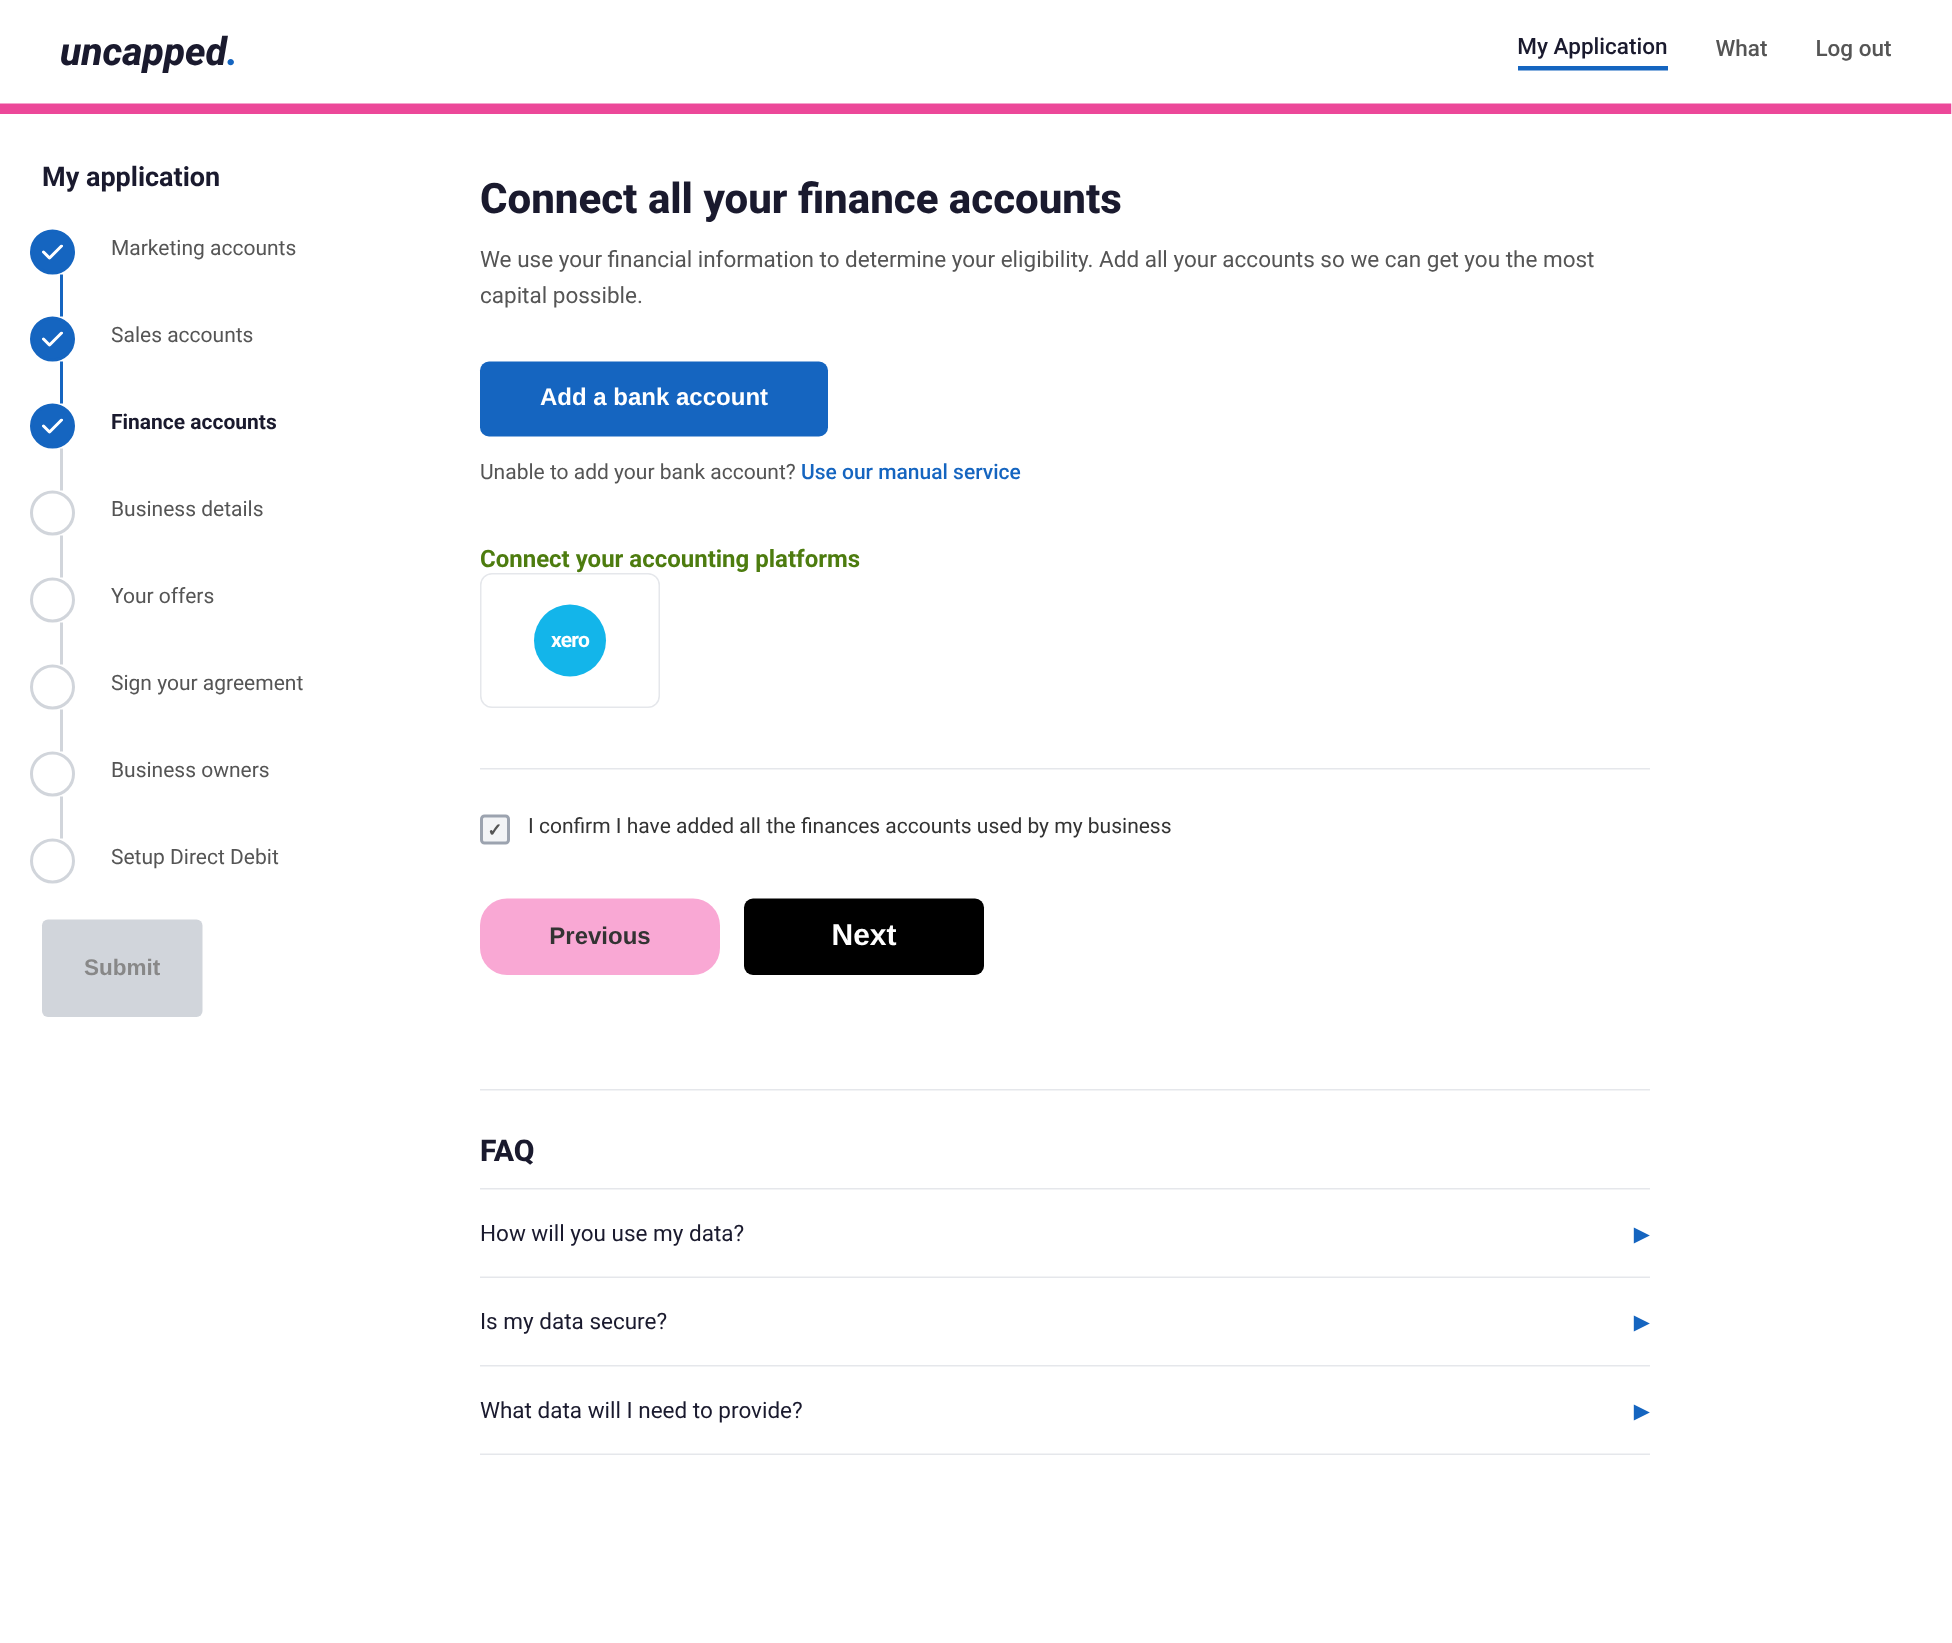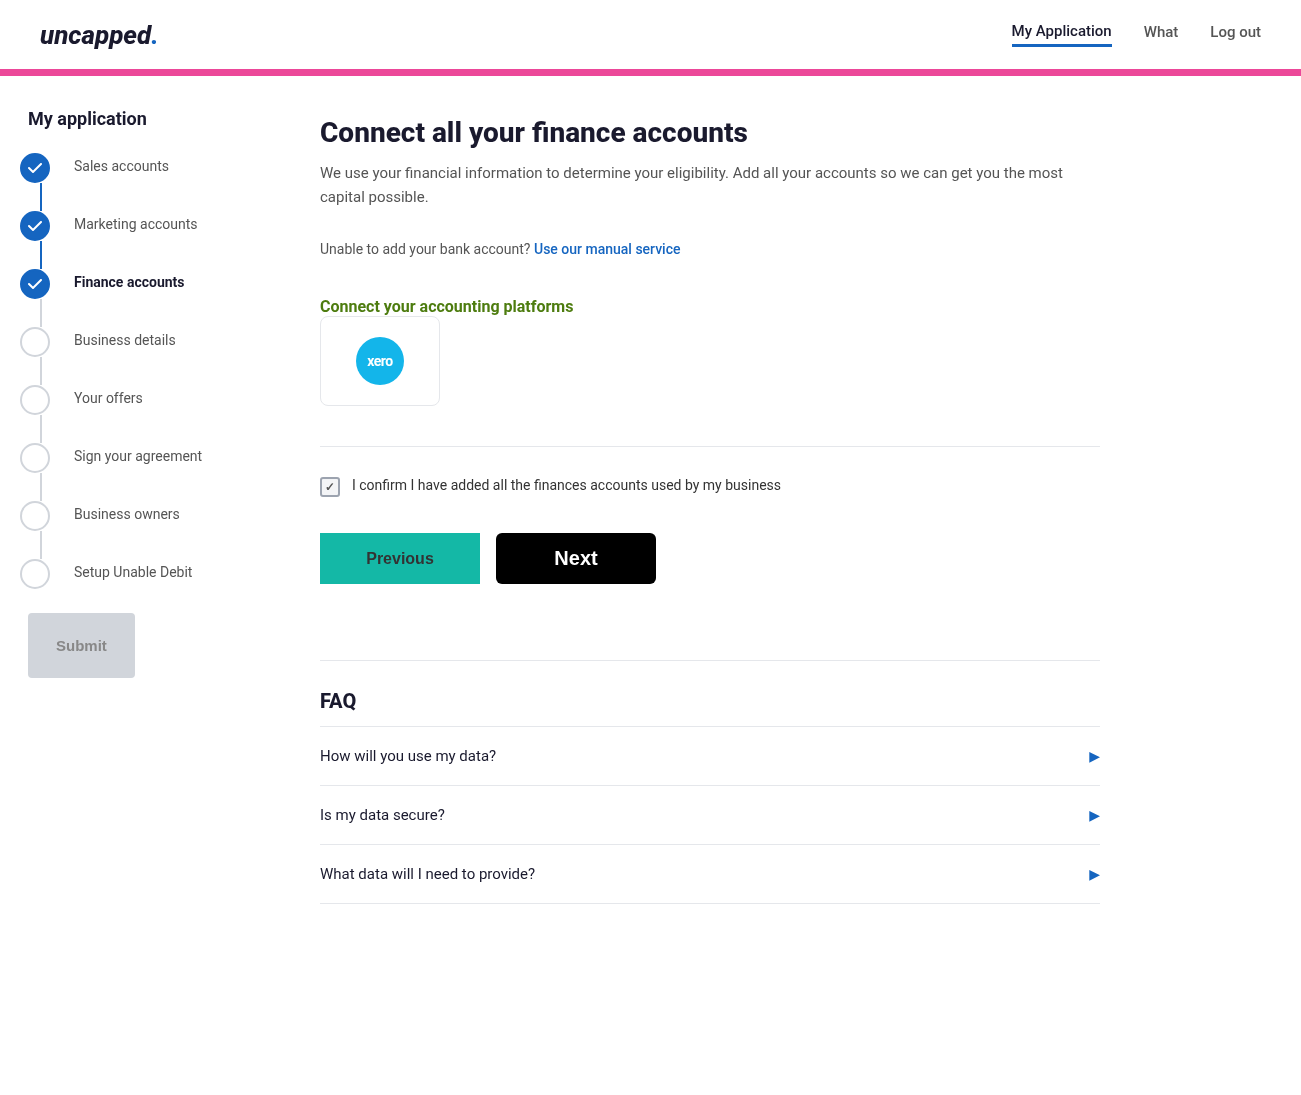--- a/index.html
+++ b/index.html
@@ -72,21 +72,21 @@
       color: #fff; font-size: 14px; font-weight: 700; letter-spacing: -0.5px;
     }
 
     .divider { border: none; border-top: 1px solid #e5e7eb; margin-bottom: 28px; }
 
     .confirm-row { display: flex; align-items: flex-start; gap: 12px; margin-bottom: 20px; }
     .confirm-text { font-size: 14px; color: #333; line-height: 1.5; }
 
     .nav-buttons { display: flex; gap: 16px; margin-bottom: 48px; }
     .btn-prev {
-      background: #14b8a6; color: #333; border: none; border-radius: 0;
+      background: #f9a8d4; color: #333; border: none; border-radius: 18px;
       padding: 14px 40px; font-size: 16px; font-weight: 700; cursor: pointer;
       min-width: 160px;
     }
     .btn-next {
       background: #000000; color: #fff; border: none; border-radius: 6px;
       padding: 14px 40px; font-size: 20px; font-weight: 700; cursor: pointer;
       min-width: 160px;
     }
 
     
@@ -132,33 +132,33 @@
 
       <li class="step-item">
         <div style="display:flex;flex-direction:column;align-items:center;margin-right:12px;">
           <div class="step-indicator done">
             <svg width="14" height="10" viewBox="0 0 14 10">
                 <polyline points="1,5 5,9 13,1" stroke="white" stroke-width="2" fill="none" stroke-linecap="round"></polyline>
               </svg>
           </div>
           <div style="width:2px;height:28px;background:#1565c0;"></div>
         </div>
-        <div class="step-label" style="padding-top:4px;">Sales accounts</div>
+        <div class="step-label" style="padding-top:4px;">Marketing accounts</div>
       </li>
 
       <li class="step-item">
         <div style="display:flex;flex-direction:column;align-items:center;margin-right:12px;">
           <div class="step-indicator done">
             <svg width="14" height="10" viewBox="0 0 14 10">
                 <polyline points="1,5 5,9 13,1" stroke="white" stroke-width="2" fill="none" stroke-linecap="round"></polyline>
               </svg>
           </div>
           <div style="width:2px;height:28px;background:#1565c0;"></div>
         </div>
-        <div class="step-label" style="padding-top:4px;">Marketing accounts</div>
+        <div class="step-label" style="padding-top:4px;">Sales accounts</div>
       </li>
 
       <li class="step-item">
         <div style="display:flex;flex-direction:column;align-items:center;margin-right:12px;">
           <div class="step-indicator active">
             <svg width="14" height="10" viewBox="0 0 14 10">
                 <polyline points="1,5 5,9 13,1" stroke="white" stroke-width="2" fill="none" stroke-linecap="round"></polyline>
               </svg>
           </div>
           <div style="width:2px;height:28px;background:#d1d5db;"></div>
@@ -195,31 +195,32 @@
           <div class="step-indicator"></div>
           <div style="width:2px;height:28px;background:#d1d5db;"></div>
         </div>
         <div class="step-label" style="padding-top:4px;">Business owners</div>
       </li>
 
       <li class="step-item">
         <div style="display:flex;flex-direction:column;align-items:center;margin-right:12px;">
           <div class="step-indicator"></div>
         </div>
-        <div class="step-label" style="padding-top:4px;">Setup Unable Debit</div>
+        <div class="step-label" style="padding-top:4px;">Setup Direct Debit</div>
       </li>
     </ul>
 
     <button class="submit-btn">Submit</button>
   </aside>
 
   <main class="main">
     <h1 class="page-title">Connect all your finance accounts</h1>
     <p class="page-subtitle">We use your financial information to determine your eligibility. Add all your accounts so we can get you the most capital possible.</p>
 
+    <button class="add-bank-btn">Add a bank account</button>
 
     <p class="manual-link">
       <span>Unable to add your bank account?</span>
       <a href="#">Use our manual service</a>
     </p>
 
     <h2 class="section-subtitle">Connect your accounting platforms</h2>
 
     <div class="xero-card">
       <div class="xero-logo">

